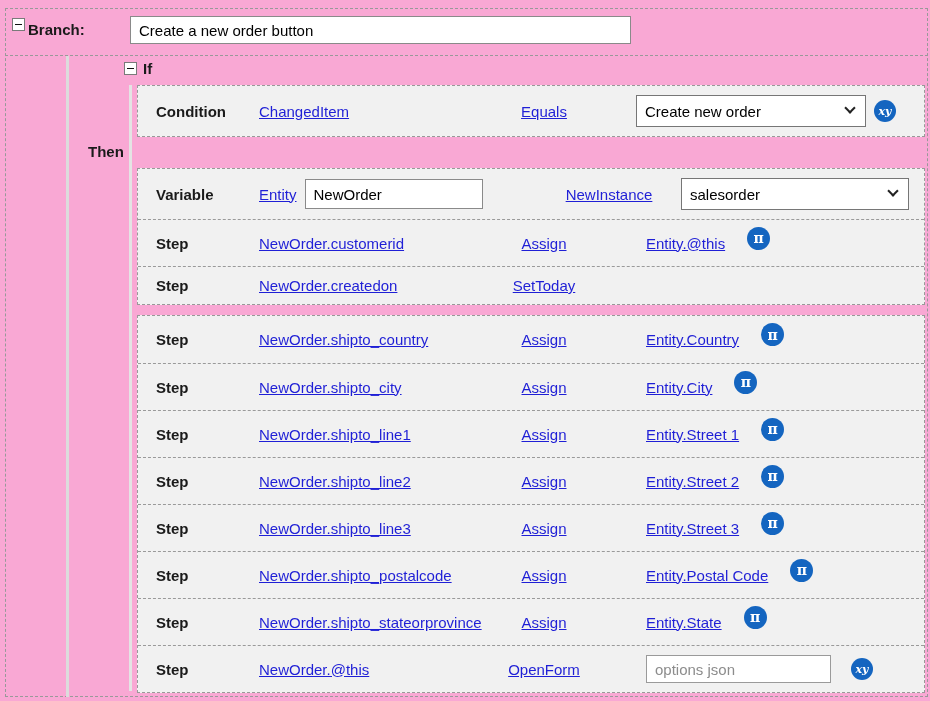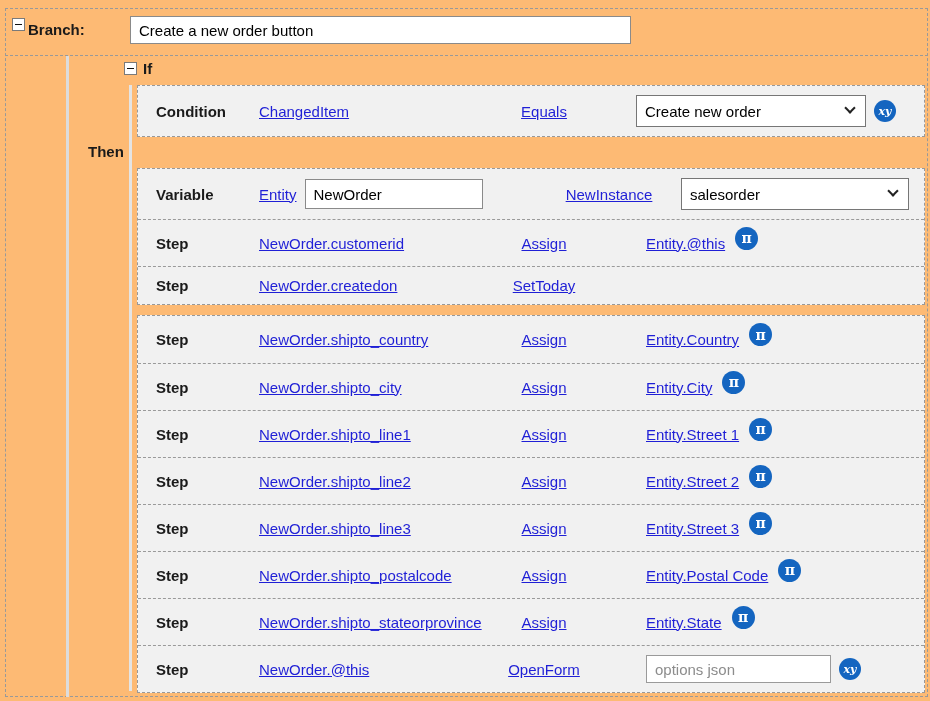--- a/index.html
+++ b/index.html
@@ -1,18 +1,18 @@
 <!DOCTYPE html>
 <html><head>
 <meta charset="utf-8">
 <style>
   * { margin:0; padding:0; box-sizing:border-box; }
   html,body { background:#fff; }
   body { font-family:"Liberation Sans", sans-serif; font-size:15px; color:#1a1a1a; }
-  .canvas { position:relative; width:930px; height:701px; background:#fdba74; overflow:hidden; }
+  .canvas { position:relative; width:930px; height:701px; background:#f9a8d4; overflow:hidden; }
 
   
   .outer { position:absolute; left:5px; top:8px; width:923px; height:689px;
            border:1px dashed #999; }
   .header-divider { position:absolute; left:5px; top:55px; width:923px; height:0;
                     border-top:1px dashed #999; }
 
   
   .vline-a { position:absolute; left:66px; top:56px; width:3px; height:641px; background:#dcdcdc; }
   .vline-b { position:absolute; left:129px; top:85px; width:3px; height:606px; background:#e4e4e4; }
@@ -41,21 +41,21 @@
   .row.short { height:38px; }
   .row.tall { height:50px; }
   .row.cond { height:50px; }
   .grp1 .row + .row, .grp2 .row + .row { border-top:1px dashed #9a9a9a; }
 
   .c1 { width:121px; padding-left:18px; font-weight:bold; flex:0 0 121px; }
   .c2 { width:245px; flex:0 0 245px; }
   .c2v { width:290px; flex:0 0 290px; display:flex; align-items:center; }
   .c3 { width:80px; flex:0 0 80px; text-align:center; }
   .c3v { width:120px; flex:0 0 120px; text-align:center; }
-  .c4 { margin-left:62px; display:flex; align-items:center; }
+  .c4 { margin-left:62px; display:flex; align-items:center;gap:12px; }
 
   a.lnk { color:#1f1fd6; text-decoration:underline; cursor:pointer; }
 
   .name-input { width:178px; height:30px; margin-left:8px; border:1px solid #8a8a8a;
                 font:15px "Liberation Sans",sans-serif; padding:0 8px; }
   .opt-input { width:185px; height:28px; border:1px solid #9a9a9a; font:15px "Liberation Sans",sans-serif;
                padding:0 8px; background:#fff; }
   .opt-input::placeholder { color:#8c8c8c; }
 
   .selwrap { position:relative; display:inline-block; }

